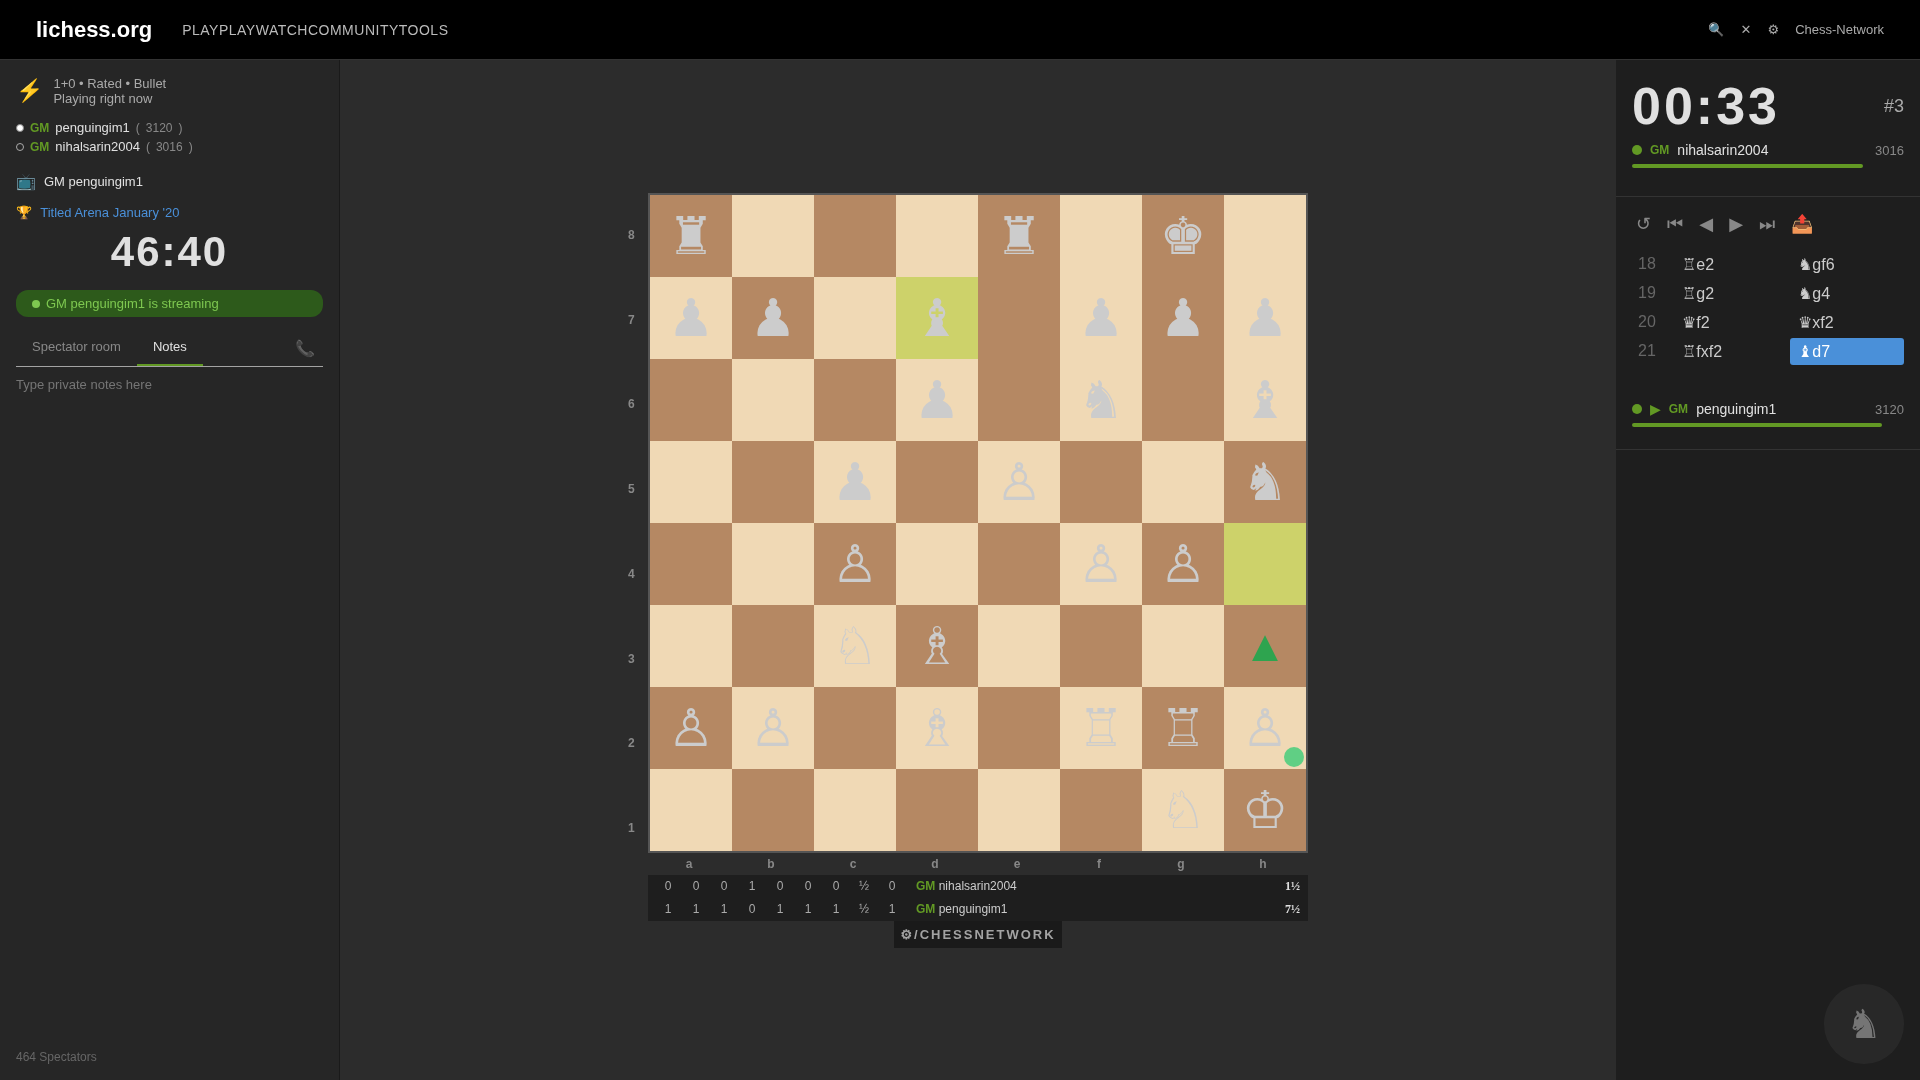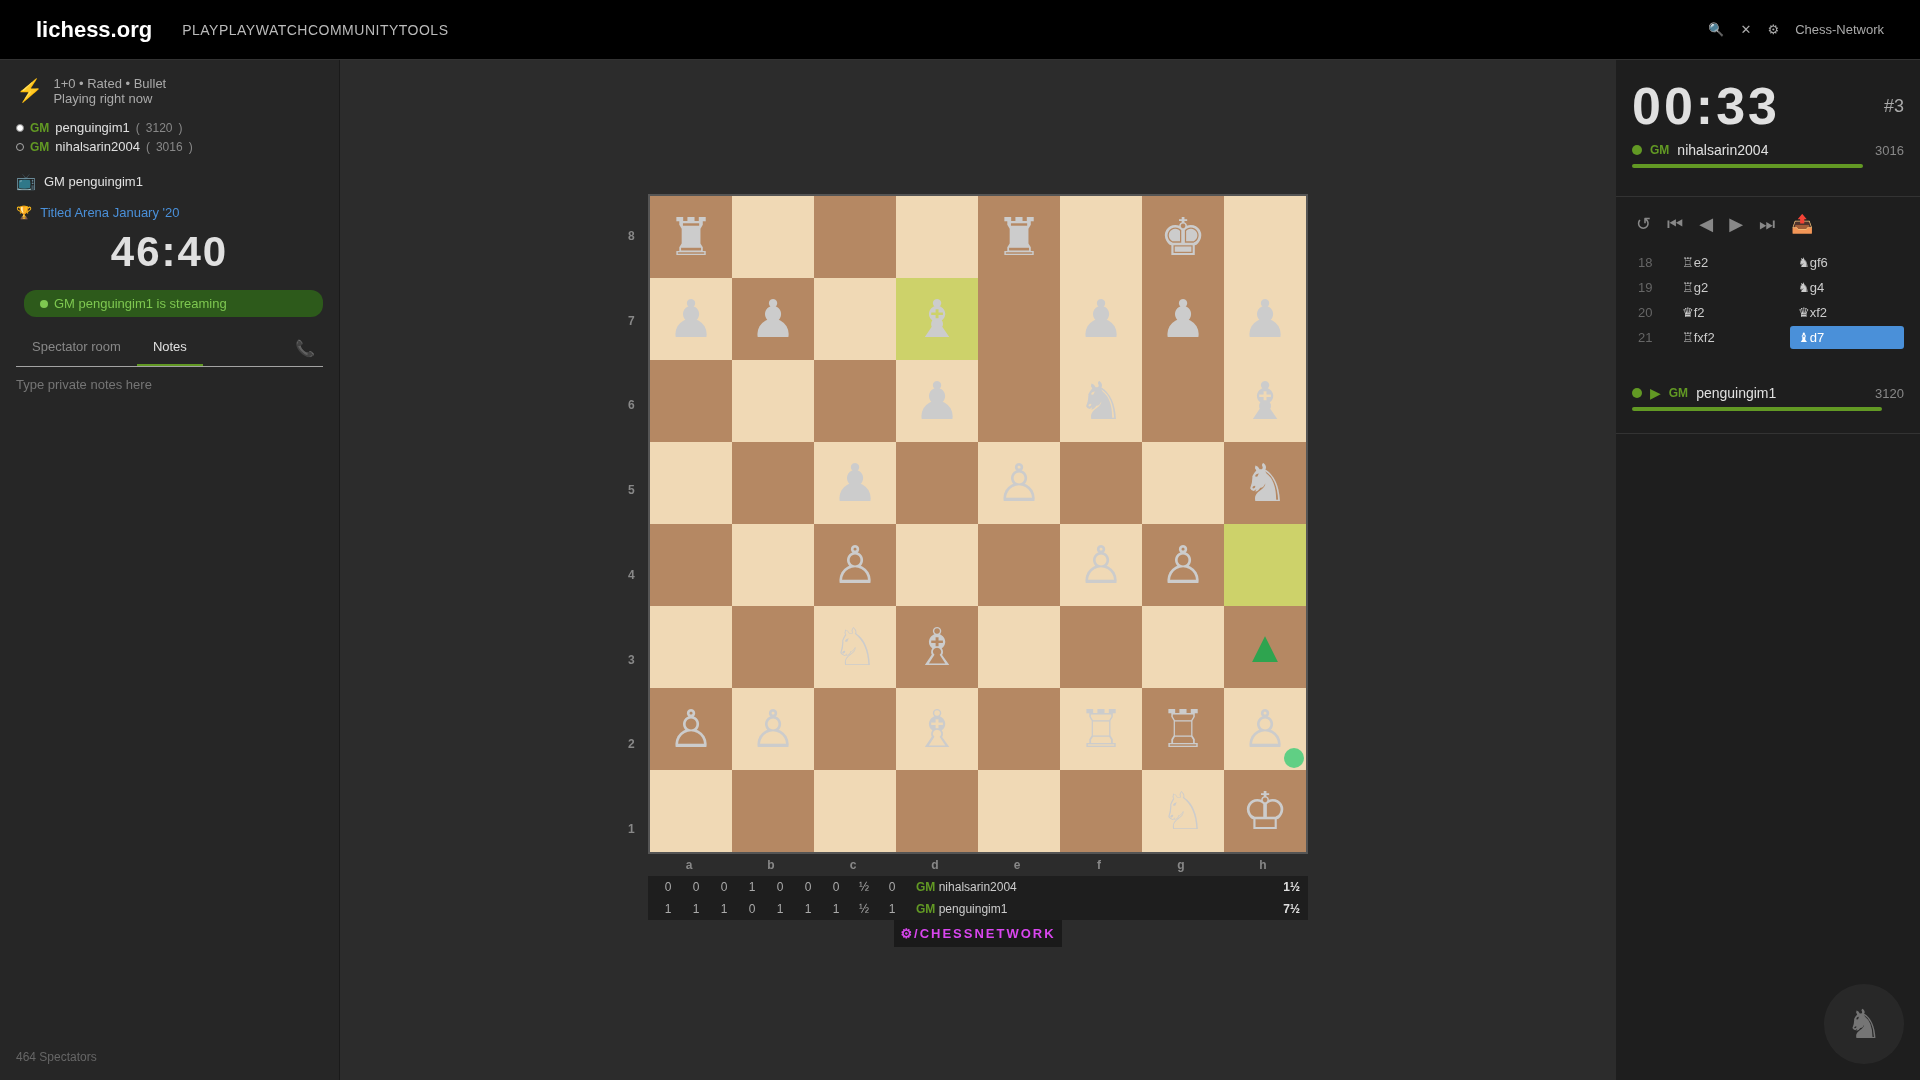--- a/index.html
+++ b/index.html
@@ -131,21 +131,20 @@
     .streaming-badge {
       background: #2d5a1b;
       color: #7ec850;
       padding: 6px 16px;
       border-radius: 12px;
       display: flex;
       align-items: center;
       gap: 6px;
       font-size: 13px;
       margin-bottom: 14px;
-      margin-left: 8px;
     }
     .streaming-dot {
       width: 8px; height: 8px;
       background: #7ec850;
       border-radius: 50%;
     }
 
     .tabs {
       display: flex;
       border-bottom: 1px solid #a3a3a3;
@@ -266,27 +265,27 @@
       gap: 4px;
       font-size: 12px;
       color: #aaa;
     }
     .score-cell {
       min-width: 24px;
       text-align: center;
     }
     .score-name { color: #ccc; margin-left: 8px; }
     .score-gm { color: #629924; font-weight: bold; }
-    .score-total { color: #e0e0e0; font-weight: bold; margin-left: auto; }
+    .score-total { color: #e0e0e0; font-weight: bold; margin-left: auto; font-family: Liberation Serif, serif; }
 
     .branding {
       background: #1a1a1a;
       text-align: center;
       padding: 6px;
-      color: #d946ef;
+      color: #a3a3a3;
       font-size: 13px;
       font-weight: bold;
       letter-spacing: 2px;
     }
 
     
     .green-arrow {
       color: #2ea44f;
       font-size: 44px;
       line-height: 1;
@@ -360,21 +359,21 @@
       color: #888;
       font-size: 18px;
       cursor: pointer;
       padding: 4px;
     }
 
     .moves-table {
       display: grid;
       grid-template-columns: 40px 1fr 1fr;
       gap: 2px;
-      font-size: 13px;
+      font-size: 16px;
     }
     .move-num { color: #666; padding: 4px 6px; }
     .move-cell {
       padding: 4px 8px;
       color: #ccc;
       border-radius: 3px;
       cursor: pointer;
     }
     .move-cell.active {
       background: #4a90d9;

